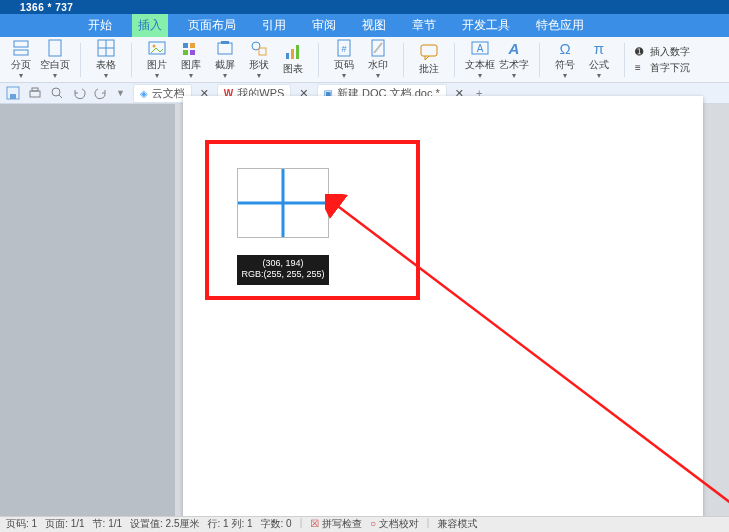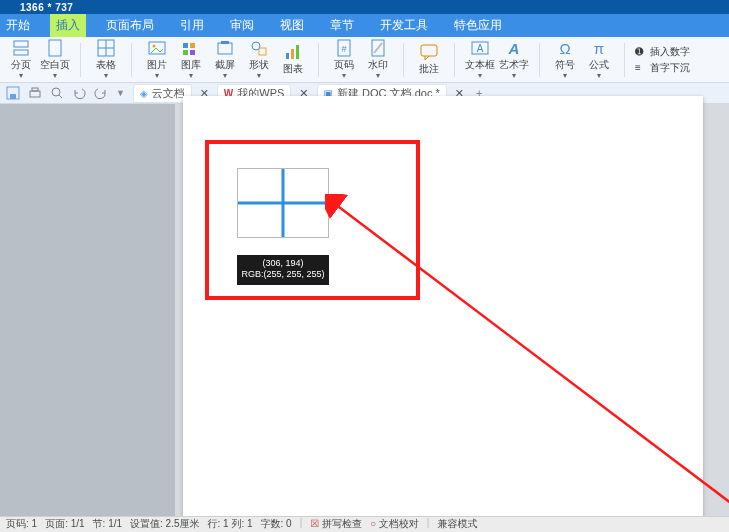--- a/index.html
+++ b/index.html
@@ -1,23 +1,23 @@
 <!DOCTYPE html>
 <html><head>
   <meta charset="utf-8">
   <style>
     * { margin: 0; padding: 0; box-sizing: border-box; font-family: "Microsoft YaHei", sans-serif; }
     body { width: 729px; height: 532px; background: #fff; overflow: hidden; position: relative; }
 
     .title-strip { background:#0a57a4; height:14px; display:flex; align-items:center; }
     .title-strip .dim { color:#fff; font-size:10px; padding-left:20px; letter-spacing:0.5px;font-weight:bold; }
 
-    .menu-bar { background:#3a8ee6; height:23px; display:flex; align-items:flex-end; gap:14px; font-size:12px; color:#fff; }
+    .menu-bar { background:#3a8ee6; height:23px; display:flex; align-items:flex-end; gap:14px; padding-left:82px; font-size:12px; color:#fff; }
     .menu-bar .item { padding:3px 6px 3px; cursor:pointer; }
-    .menu-bar .item.active { background:#bef264; color:#2b73c0; }
+    .menu-bar .item.active { background:#86efac; color:#2b73c0; }
 
     .ribbon { background:#f4f8fc; border-bottom:1px solid #d0d9e4; height:46px; display:flex; align-items:center; padding:0 6px; gap:8px; position:relative; overflow:hidden;}
     .rgrp { display:flex; align-items:center; gap:4px; }
     .rbtn { display:flex; flex-direction:column; align-items:center; font-size:10px; color:#3b3b3b; gap:1px; cursor:pointer; min-width:30px;}
     .rbtn .lbl { white-space:nowrap; }
     .rbtn .dd { font-size:8px; color:#666; margin-top:-2px;}
     .vsep { width:1px; height:34px; background:#d6dfe9; margin:0 2px;}
     .ic { width:18px; height:18px; }
     .small-col {display:flex; flex-direction:column; gap:2px; font-size:10px; color:#3b3b3b;}
     .small-col .row { display:flex; align-items:center; gap:3px; cursor:pointer; white-space:nowrap;}

